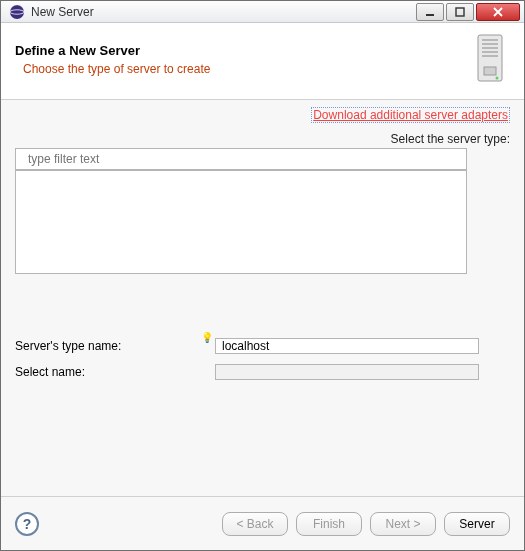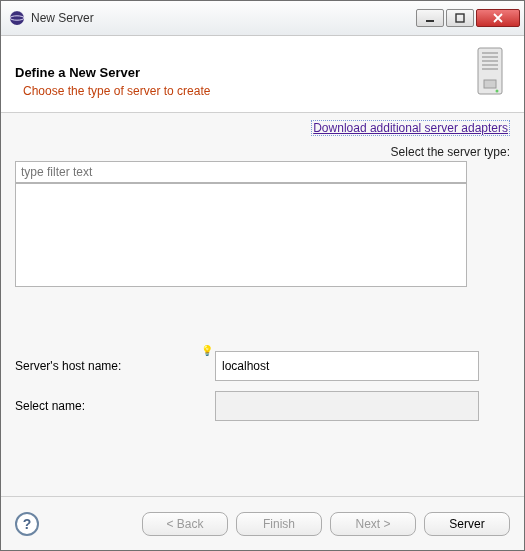--- a/index.html
+++ b/index.html
@@ -1,46 +1,46 @@
 <!DOCTYPE html>
 <html><head>
 <meta charset="utf-8">
 <style>
   * { box-sizing: border-box; }
   html, body { margin:0; padding:0; font-family: "Segoe UI", Tahoma, sans-serif; font-size:12px; color:#000; background:#fff; }
   .window { width:525px; height:551px; border:1px solid #6f6f6f; background:#fff; display:flex; flex-direction:column; }
-  .titlebar { height:35px; background:linear-gradient(#fdfdfd,#e9ecef); border-bottom:1px solid #c9c9c9; display:flex; align-items:center; padding:0 4px; }
+  .titlebar { height:22px; background:linear-gradient(#fdfdfd,#e9ecef); border-bottom:1px solid #c9c9c9; display:flex; align-items:center; padding:0 4px; }
   .titlebar .app-icon { width:16px; height:16px; margin:0 6px 0 4px; display:flex; align-items:center; justify-content:center; }
   .titlebar .title { flex:1; color:#333; }
   .win-btns { display:flex; gap:2px; }
   .win-btn { width:28px; height:18px; border:1px solid #8a8a8a; border-radius:2px; background:linear-gradient(#f7f7f7,#dcdcdc); display:flex; align-items:center; justify-content:center; font-size:10px; color:#333; }
   .win-btn.close { width:44px; background:linear-gradient(#e77,#c8302d); color:#fff; border-color:#8b1f1f; font-weight:bold; }
-  .banner { display:flex; align-items:flex-end; padding:10px 14px 14px 14px; border-bottom:1px solid #d0d0d0; background:#fff; }
+  .banner { display:flex; align-items:center; padding:10px 14px 14px 14px; border-bottom:1px solid #d0d0d0; background:#fff; }
   .banner-text { flex:1; }
   .banner-title { font-weight:bold; font-size:13px; margin-bottom:4px; }
   .banner-sub { margin-left:8px; color:#c2410c; }
   .banner-icon { width:40px; height:52px; margin-left:8px; }
   .body { flex:1; padding:8px 14px 0 14px; display:flex; flex-direction:column; background:#f7f7f7; }
   .link-row { text-align:right; margin-bottom:6px; }
-  .link { color:#4c1d95; text-decoration:underline; border:1px dotted #7a97d6; padding:0 1px; cursor:pointer; }
+  .link { color:#ef4444; text-decoration:underline; border:1px dotted #7a97d6; padding:0 1px; cursor:pointer; }
   .label { margin:4px 0 2px 0; color:#222;text-align:right; }
-  .text-input { width:100%; height:22px; border:1px solid #b5b5b5; background:#fff; padding:2px 5px; font:inherit; color:#444; }
+  .text-input { width:100%; height:22px; border:1px solid #b5b5b5; background:#fff; padding:2px 12px; font:inherit; color:#444; }
   .text-input.full { width:452px; }
   .list-box { width:452px; height:104px; border:1px solid #b5b5b5; background:#fff; margin-top:0; }
   .form-row { display:flex; align-items:center; margin-top:10px; }
   .form-row .lab { width:200px; }
   .form-row .field-wrap { position:relative; flex:0 0 264px; }
-  .form-row input { width:264px; height:30px; border:1px solid #b5b5b5; background:#fff; padding:2px 6px; font:inherit; }
+  .form-row input { width:264px; height:16px; border:1px solid #b5b5b5; background:#fff; padding:2px 6px; font:inherit; }
   .form-row input[disabled] { background:#f1f1f1; color:#888; }
   .bulb { position:absolute; left:-14px; top:-6px; font-size:10px; }
   .spacer-top { height:54px; }
   .footer { height:54px; border-top:1px solid #d0d0d0; background:#f7f7f7; display:flex; align-items:center; padding:0 14px; }
   .help { width:24px; height:24px; border:2px solid #6b85a2; border-radius:50%; display:flex; align-items:center; justify-content:center; color:#4a6589; font-weight:bold; font-size:14px; background:#fff; cursor:pointer; }
   .btn-row { margin-left:auto; display:flex; gap:8px; }
-  .btn { width:86px; height:24px; border:1px solid #adadad; background:linear-gradient(#fdfdfd,#ececec); border-radius:8px; font:inherit; cursor:pointer; }
+  .btn { width:66px; height:24px; border:1px solid #adadad; background:linear-gradient(#fdfdfd,#ececec); border-radius:8px; font:inherit; cursor:pointer; }
   .btn[disabled] { color:#9a9a9a; cursor:default; }
   svg { display:block; }
 </style>
 </head>
 <body>
 
 <div class="window">
 
   <div class="titlebar">
     <span class="app-icon">
@@ -94,21 +94,21 @@
       <span class="link">Download additional server adapters</span>
     </div>
 
     <div class="label">Select the server type:</div>
     <input class="text-input full" type="text" placeholder="type filter text" style="">
     <div class="list-box"></div>
 
     <div class="spacer-top"></div>
 
     <div class="form-row">
-      <div class="lab">Server's host name:</div>
+      <div class="lab">Server's type name:</div>
       <div class="field-wrap">
         <span class="bulb">💡</span>
         <input type="text" value="localhost" style="">
       </div>
     </div>
 
     <div class="form-row">
       <div class="lab">Select name:</div>
       <div class="field-wrap">
         <input type="text" disabled="" value="" style="">

